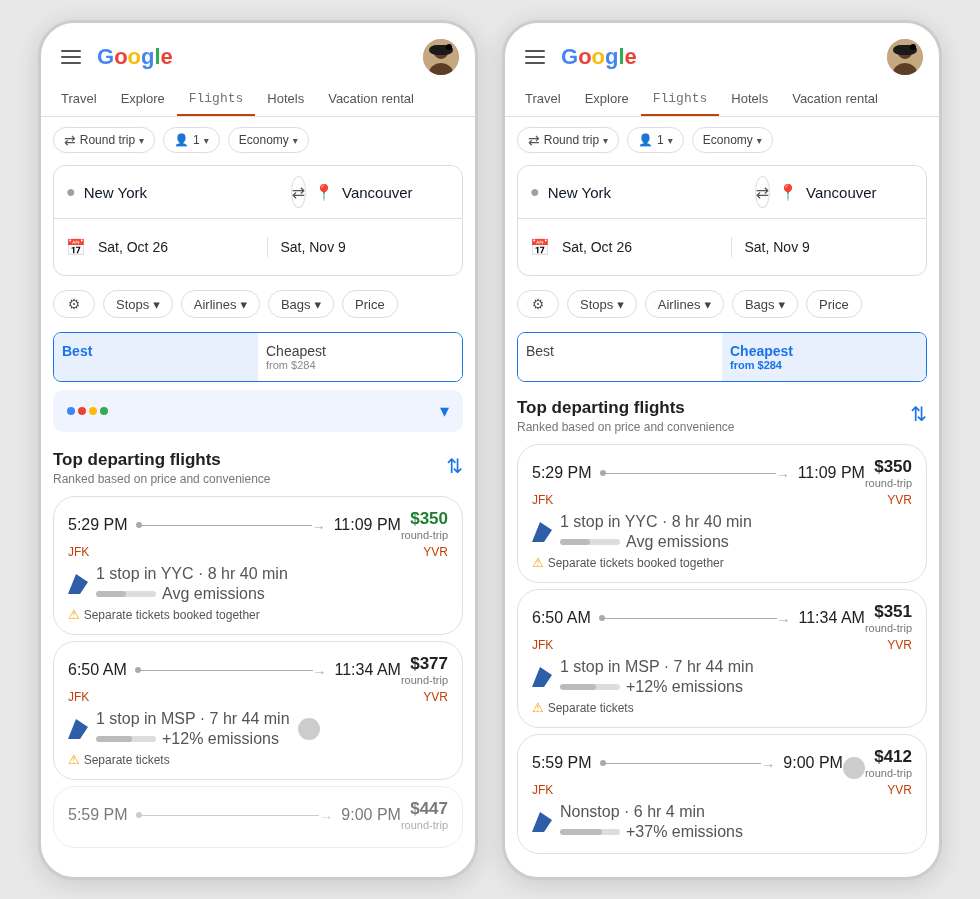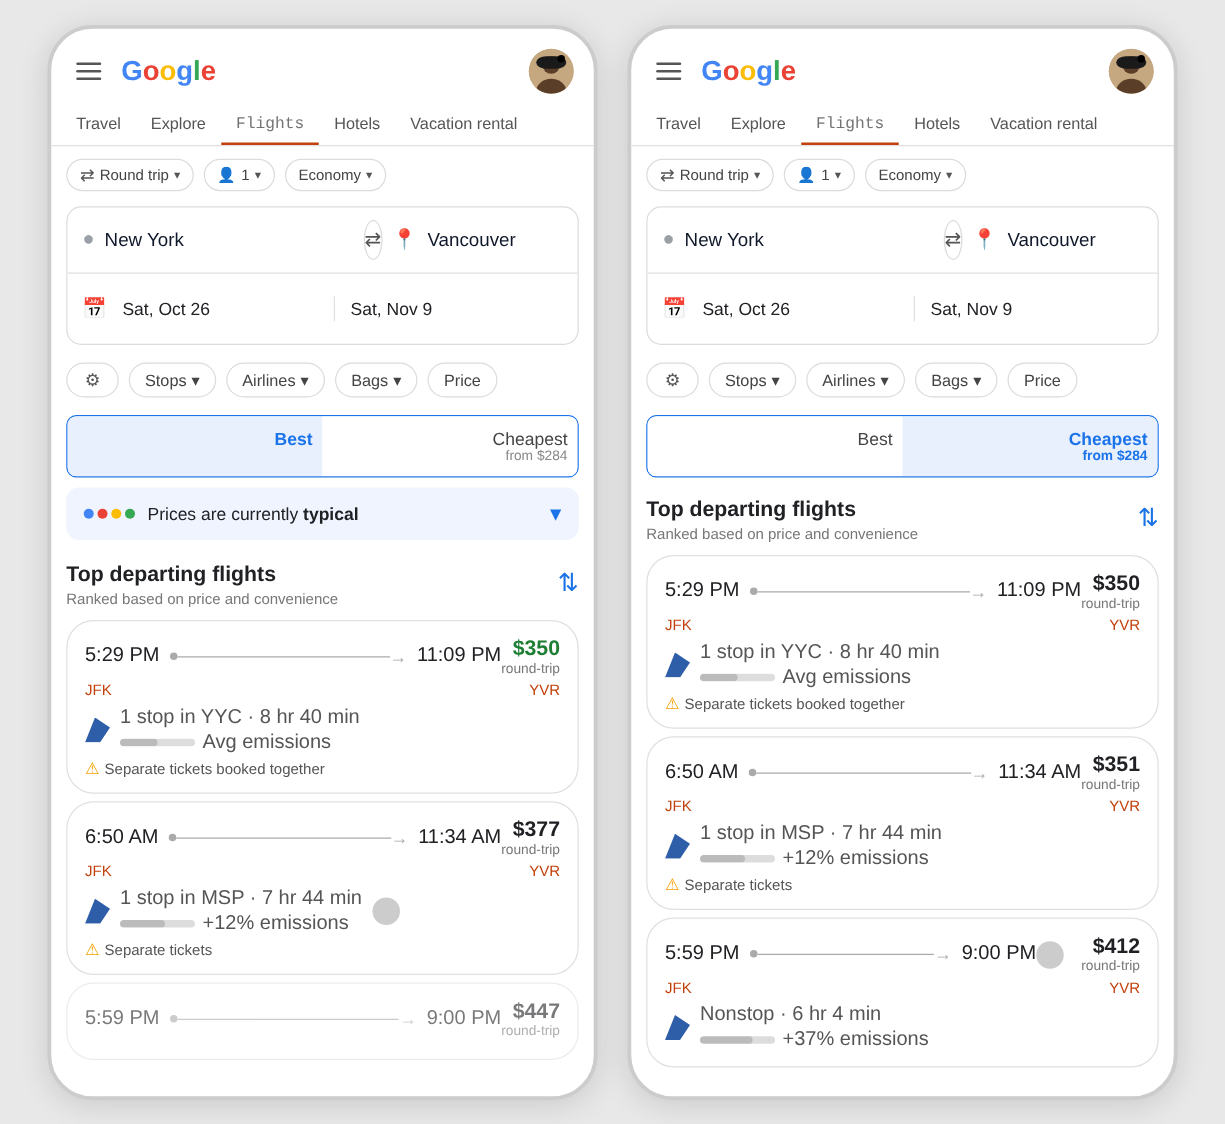--- a/index.html
+++ b/index.html
@@ -211,21 +211,21 @@
     .tabs-section {
       margin: 6px 12px;
       display: flex;
       border: 1px solid #1a73e8;
       border-radius: 8px;
       overflow: hidden;
     }
     .tab-btn {
       flex: 1;
       padding: 10px 8px;
-      text-align: right;
+      text-align: left;
       cursor: pointer;
       font-size: 14px;
       background: white;
       color: #444;
     }
     .tab-btn.active {
       background: #e8f0fe;
       color: #1a73e8;
       font-weight: 600;
     }
@@ -530,23 +530,20 @@
       </div>
     </div>
 
     <div class="price-banner">
       <div class="price-dots">
         <div class="price-dot" style="background:#4285F4"></div>
         <div class="price-dot" style="background:#EA4335"></div>
         <div class="price-dot" style="background:#FBBC05"></div>
         <div class="price-dot" style="background:#34A853"></div>
       </div>
-      <span class="price-banner-text">
-        Prices are currently <strong>typical</strong>
-      </span>
       <span class="expand-icon">▾</span>
     </div>
 
     <div class="section-header">
       <div>
         <div class="section-title">Top departing flights</div>
         <div class="section-subtitle">Ranked based on price and convenience</div>
       </div>
       <div class="sort-icon">⇅</div>
     </div>
@@ -847,21 +844,21 @@
       <div class="flight-top">
         <div class="flight-times">
           <span class="time-text">5:59 PM</span>
           <div class="flight-line">
             <div class="line-dot"></div>
             <div class="line-bar"></div>
             <span class="arrow-right">→</span>
           </div>
           <span class="time-text">9:00 PM</span>
         </div>
-        <div style="display:flex;align-items:center;gap:14px;">
+        <div style="display:flex;align-items:flex-end;gap:0;">
           <div class="gray-circle" style="margin-top:2px;"></div>
           <div>
             <div class="price-text price-dark">$412</div>
             <div class="price-label">round-trip</div>
           </div>
         </div>
       </div>
       <div class="airport-row">
         <span class="airport-code">JFK</span>
         <span style="flex:1"></span>

